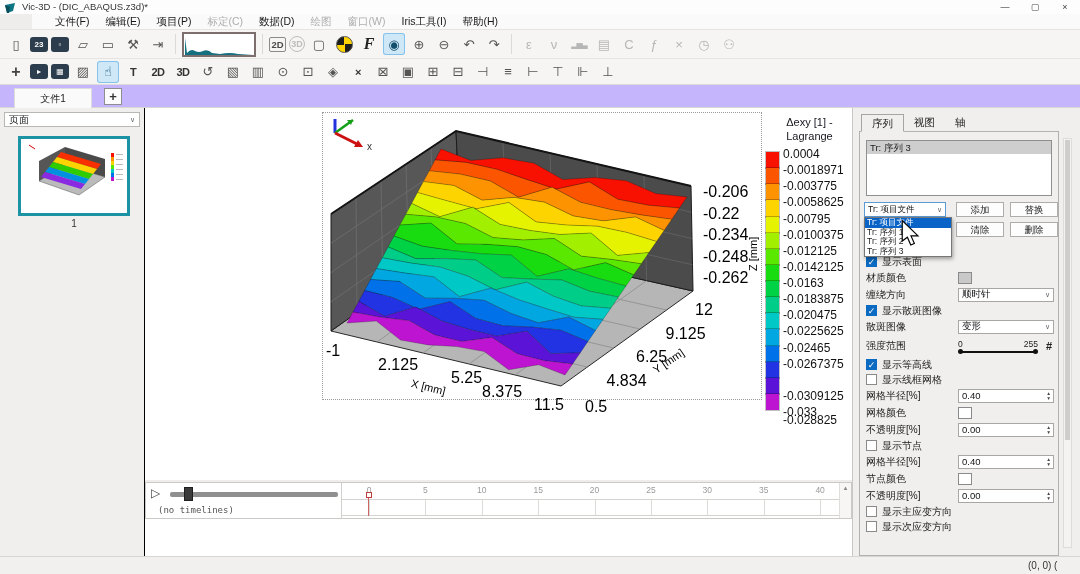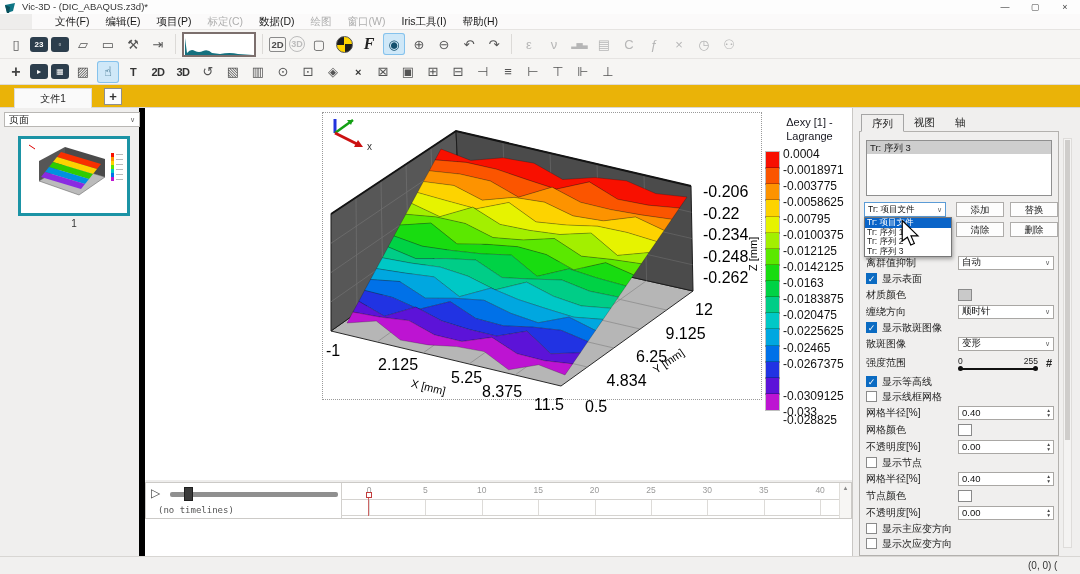--- a/index.html
+++ b/index.html
@@ -33,25 +33,25 @@
   .ticon[data-state="circled"] { font-size:9px; font-weight:bold; border:1.5px solid #bcbcbc; border-radius:50%; width:16px; height:16px; color:#bcbcbc; }
   .ticon[data-state="serif"] { font-family:"Liberation Serif","DejaVu Serif",serif; font-style:italic; font-weight:bold; font-size:16px; color:#222; }
   .ticon[data-state="boldtxt"] { font-weight:bold; font-size:11px; color:#333; letter-spacing:-0.5px; }
   .ticon[data-state="plus"] { font-size:16px; font-weight:bold; color:#444; }
   .ticon[data-state="target"]::before { content:''; width:15px; height:15px; border-radius:50%; border:1px solid #555;
     background:conic-gradient(#ffd400 0 90deg,#1d1d1d 90deg 180deg,#ffd400 180deg 270deg,#1d1d1d 270deg 360deg); }
   .ticon[data-name="histogram-icon"] { font-size:8px; letter-spacing:-1px; }
   .preview { width:74px; height:25px; border:2px solid #7c6f6d; background:#fff; flex:none; }
   .preview svg { display:block; }
   
-  .tabbar { position:absolute; left:0; top:85px; width:100%; height:23px; background:#eab308; border-bottom:1px solid #d9d7d4; }
+  .tabbar { position:absolute; left:0; top:85px; width:100%; height:23px; background:#c4b5fd; border-bottom:1px solid #d9d7d4; }
   .ftab { position:absolute; left:14px; top:3px; width:78px; height:20px; background:#fafafa; border:1px solid #dddcda; border-bottom:none; font-size:10px; text-align:center; line-height:19px; color:#222; }
   .addtab { position:absolute; left:104px; top:3px; width:18px; height:17px; border:1px solid #8f8f8f; background:#fcfcfc; font-size:13px; font-weight:bold; text-align:center; line-height:15px; color:#333; }
   
-  .sidebar { position:absolute; left:0; top:108px; width:145px; height:448px; background:#f0efee; border-right:6px solid #000000; }
+  .sidebar { position:absolute; left:0; top:108px; width:145px; height:448px; background:#f0efee; border-right:1px solid #000000; }
   .pagesel { position:absolute; left:4px; top:4px; width:136px; height:15px; background:#fff; border:1px solid #b9b7b4; display:flex; align-items:center; font-size:10px; padding:0 4px; color:#222; }
   .pagesel .lbl { flex:1; }
   .chev { font-size:7px; color:#666; }
   .thumb { position:absolute; left:18px; top:28px; width:112px; height:80px; border:3px solid #1b93a5; background:#fff; }
   .thumblabel { position:absolute; left:18px; top:110px; width:112px; text-align:center; font-size:10px; color:#333; }
   .canvas { position:absolute; left:145px; top:108px; width:707px; height:372px; background:#fff; }
   
   .plotarea { position:absolute; left:177px; top:4px; width:440px; height:288px; border:1px dotted #9a9a9a; }
   #plotlabels { position:absolute; inset:0; }
   .tick { position:absolute; font-size:16px; color:#000; white-space:nowrap; }
@@ -417,29 +417,20 @@
           <div class="pitem" data-name="combo-popup-item">Tr: 序列 1</div>
           <div class="pitem" data-name="combo-popup-item">Tr: 序列 2</div>
           <div class="pitem" data-name="combo-popup-item">Tr: 序列 3</div>
         </div>
       <div class="cursor" data-name="mouse-cursor-icon">
         <svg width="22" height="28" viewBox="0 0 16 24">
             <polygon points="0.5,0.5 0.5,18 4.9,14.8 7.8,21.5 10.9,20.1 8,13.6 14,13.6" fill="#fff" stroke="#000" stroke-width="1"></polygon>
           </svg>
       </div>
       <div id="panelrows" data-name="panel-rows">
-          <div class="prow t-dropdown" data-name="panel-row">
-            <span class="plabel" data-name="row-label">离群值抑制</span>
-            <div class="ctrl" data-name="row-control">
-              <div class="dd" data-name="row-dropdown">
-                <span class="val" data-name="row-dropdown-value">自动</span>
-                <span class="chev" data-name="chevron-down-icon">∨</span>
-              </div>
-            </div>
-          </div>
           <div class="prow t-checkbox" data-name="panel-row">
             <span class="cb on" data-name="row-checkbox">✓</span>
             <span class="plabel" data-name="row-label">显示表面</span>
           </div>
           <div class="prow t-swatch" data-name="panel-row">
             <span class="plabel" data-name="row-label">材质颜色</span>
             <div class="ctrl" data-name="row-control">
               <div class="sw" data-name="row-color-swatch" style="background: rgb(201, 201, 201);"></div>
             </div>
           </div>

